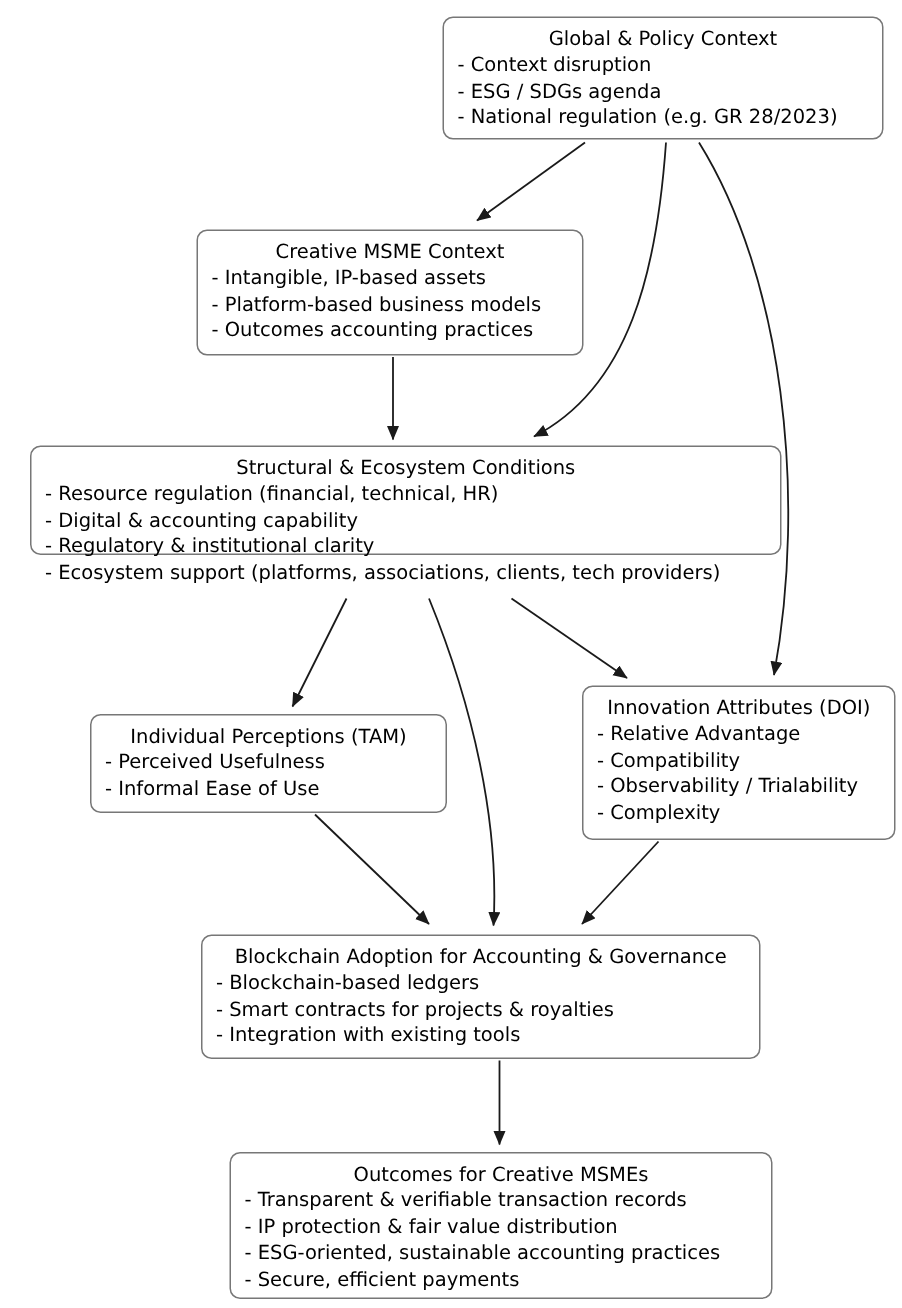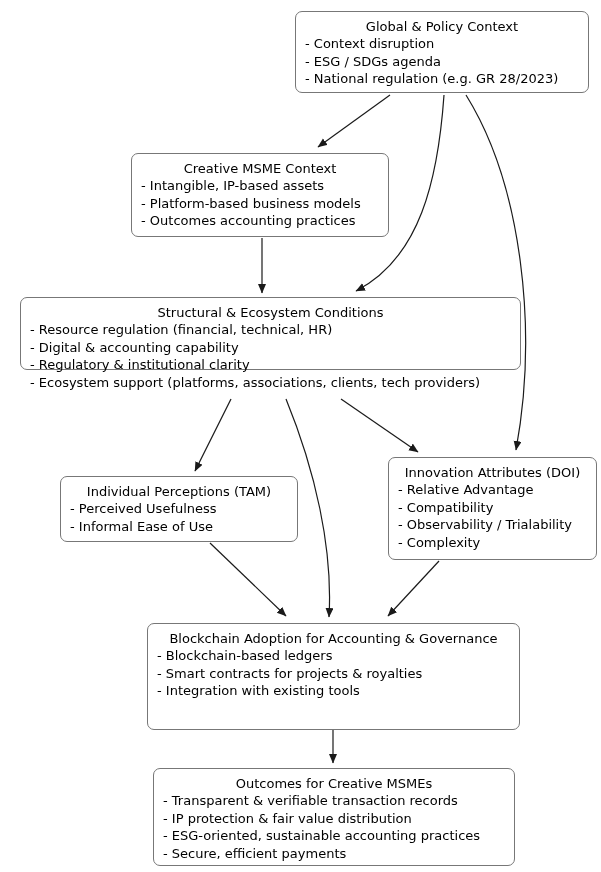--- a/index.html
+++ b/index.html
@@ -24,21 +24,21 @@
     white-space:nowrap;
   }
   .node .title{display:block;text-align:center;}
   .node .item{display:block;}
   
   #n-global     {left:295px; top:11px;  width:294px; height:82px;}
   #n-msme       {left:131px; top:153px; width:258px; height:84px;}
   #n-structural {left:20px;   top:297px; width:501px; height:73px;}
   #n-tam        {left:60px;  top:476px; width:238px; height:66px;}
   #n-doi        {left:388px; top:457px; width:209px; height:103px;}
-  #n-adoption   {left:147px; top:623px; width:373px; height:107px;}
+  #n-adoption   {left:134px; top:623px; width:373px; height:83px;}
   #n-outcomes   {left:153px; top:768px; width:362px; height:98px;}
 </style>
 </head>
 <body>
 
 <div id="canvas">
 
   <svg id="edges" xmlns="http://www.w3.org/2000/svg" viewBox="0 0 601 872">
     <defs>
       <marker id="ah" markerUnits="userSpaceOnUse" markerWidth="11" markerHeight="9" refX="9" refY="4" orient="auto">

